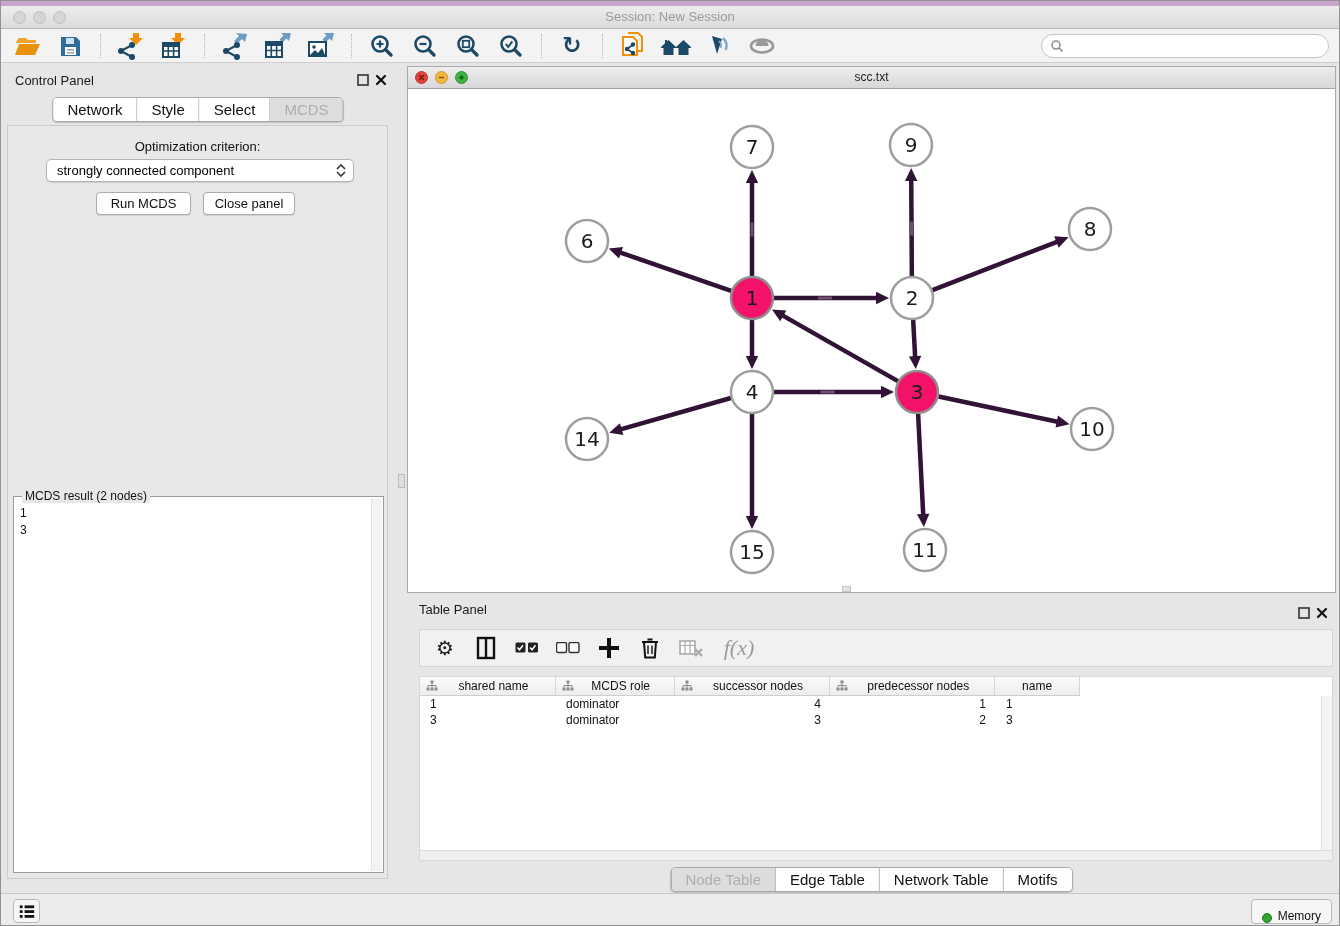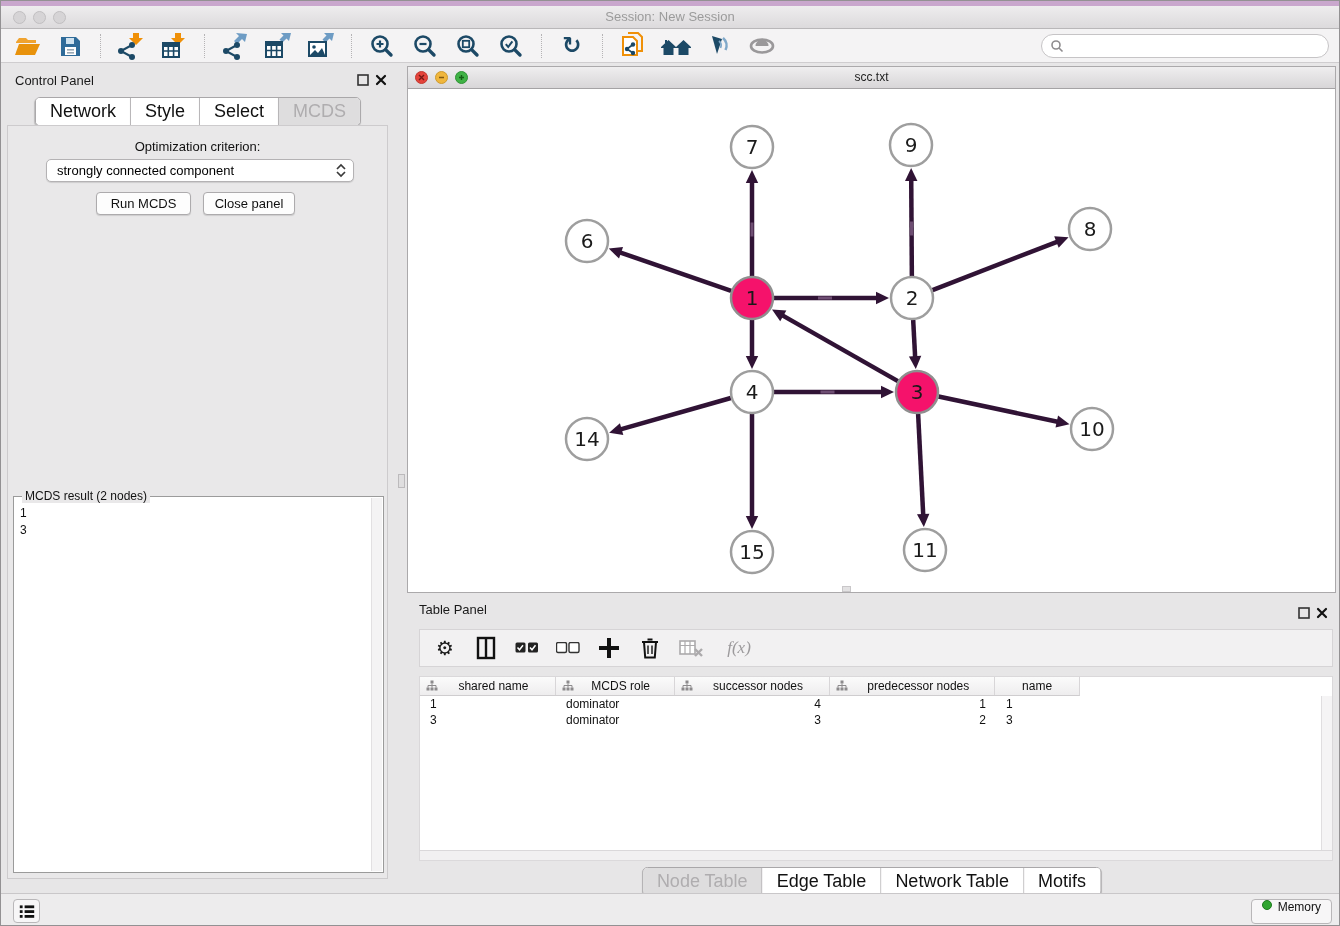--- a/index.html
+++ b/index.html
@@ -27,21 +27,21 @@
   .refresh-glyph { font-family:"DejaVu Sans", sans-serif; font-size:23px; font-weight:bold; color:#1C4966; line-height:1; }
 
   
   .control-panel { position:absolute; left:0; top:62px; width:394px; height:830px; }
   .cp-title { position:absolute; left:14px; top:10px; font-size:13px; color:#1A1A1A; }
   .panel-float { position:absolute; top:11px; }
   .panel-close { position:absolute; top:11px; }
   .cp-float { right:26px; } .cp-close { right:8px; }
   .segbar { display:flex; border:1px solid #A9A7A9; border-radius:5px; overflow:hidden;
             background:#fff; box-shadow:0 1px 1px rgba(0,0,0,.18); }
-  .seg { padding:3px 14px; font-size:18px; color:#111; border-right:1px solid #B5B3B5;
+  .seg { padding:3px 14px; font-size:15px; color:#111; border-right:1px solid #B5B3B5;
          background:#fff; white-space:nowrap; text-align:center; }
   .seg:last-child { border-right:none; }
   .seg.sel { background:#DEDDDE; color:#AFADAF; }
   .cp-tabs { position:absolute; top:34px; left:50%; transform:translateX(-50%); }
   .cp-body { position:absolute; left:6px; top:62px; width:381px; height:754px;
              background:#E9E8E9; border:1px solid #CDCBCD; }
   .opt-label { margin-top:13px; text-align:center; font-size:13px; color:#111; }
   .dropdown { position:absolute; left:38px; top:33px; width:308px; height:23px; background:#fff;
               border:1px solid #B4B2B4; border-radius:5px; display:flex; align-items:center;
               padding:0 4px 0 10px; font-size:13px; box-shadow:0 1px 1px rgba(0,0,0,.12); }
@@ -78,21 +78,21 @@
                  background:#E3E2E3; border:1px solid #C9C7C9; }
 
   
   .table-panel { position:absolute; left:406px; top:595px; width:929px; height:295px; }
   .tp-title { position:absolute; left:12px; top:6px; font-size:13px; color:#1A1A1A; }
   .tp-float { right:26px; } .tp-close { right:8px; }
   .tp-toolbar { position:absolute; left:12px; top:33px; width:914px; height:38px; background:#F2F1F2;
                 border:1px solid #D6D4D6; display:flex; align-items:center; gap:15px; padding:0 12px; }
   .tpi { display:flex; align-items:center; justify-content:center; width:26px; height:26px; flex:none; }
   .gear-glyph { font-family:"DejaVu Sans", sans-serif; font-size:20px; color:#1A1A1A; line-height:1; }
-  .fx-label { font-family:"Liberation Serif", serif; font-style:italic; font-size:17px; color:#9C9A9C; }
+  .fx-label { font-family:"Liberation Serif", serif; font-style:italic; font-size:22px; color:#9C9A9C; }
   .tp-table { position:absolute; left:12px; top:80px; width:914px; height:175px; background:#fff;
               border:1px solid #DAD8DA; overflow:hidden; }
   .thead { display:flex; height:19px; background:linear-gradient(#FBFBFB,#EEEDEE);
            border-bottom:1px solid #CFCDCF; width:660px; border-right:1px solid #D8D6D8; }
   .th { display:flex; align-items:center; border-right:1px solid #D8D6D8; font-size:12px; color:#111;
         padding-left:6px; }
   .th:last-child { border-right:none; }
   .th .th-label { flex:1; text-align:center; padding-right:6px; }
   .tr { display:flex; height:16px; font-size:12px; color:#111; align-items:center; }
   .td { padding:0 10px; overflow:hidden; white-space:nowrap; }
@@ -101,21 +101,21 @@
   .tp-bottomstrip { position:absolute; left:12px; top:255px; width:914px; height:10px;
                     background:#F1F0F1; border:1px solid #DBD9DB; border-top:none; }
   .tp-tabs { position:absolute; top:271px; left:50%; transform:translateX(-50%); }
 
   
   .statusbar { position:absolute; left:0; top:892px; width:100%; height:34px; background:#EDECED;
                border-top:1px solid #C9C7C9; }
   .sb-left-btn { position:absolute; left:12px; top:5px; width:27px; height:24px; background:#F7F6F7;
                  border:1px solid #B9B7B9; border-radius:4px; display:flex; align-items:center; justify-content:center; }
   .memory-btn { position:absolute; right:7px; top:5px; height:25px; padding:0 10px; display:flex;
-                align-items:flex-start; gap:6px; background:#F7F6F7; border:1px solid #B9B7B9;
+                align-items:flex-end; gap:6px; background:#F7F6F7; border:1px solid #B9B7B9;
                 border-radius:4px; font-size:12px; color:#111; }
   .mem-dot { width:10px; height:10px; border-radius:50%; background:#2FA52F; border:1px solid #1E7A1E; }
 </style>
 </head>
 <body>
 
 <div class="window">
 
   <div class="titlebar">
     <div class="titlestrip"></div>

